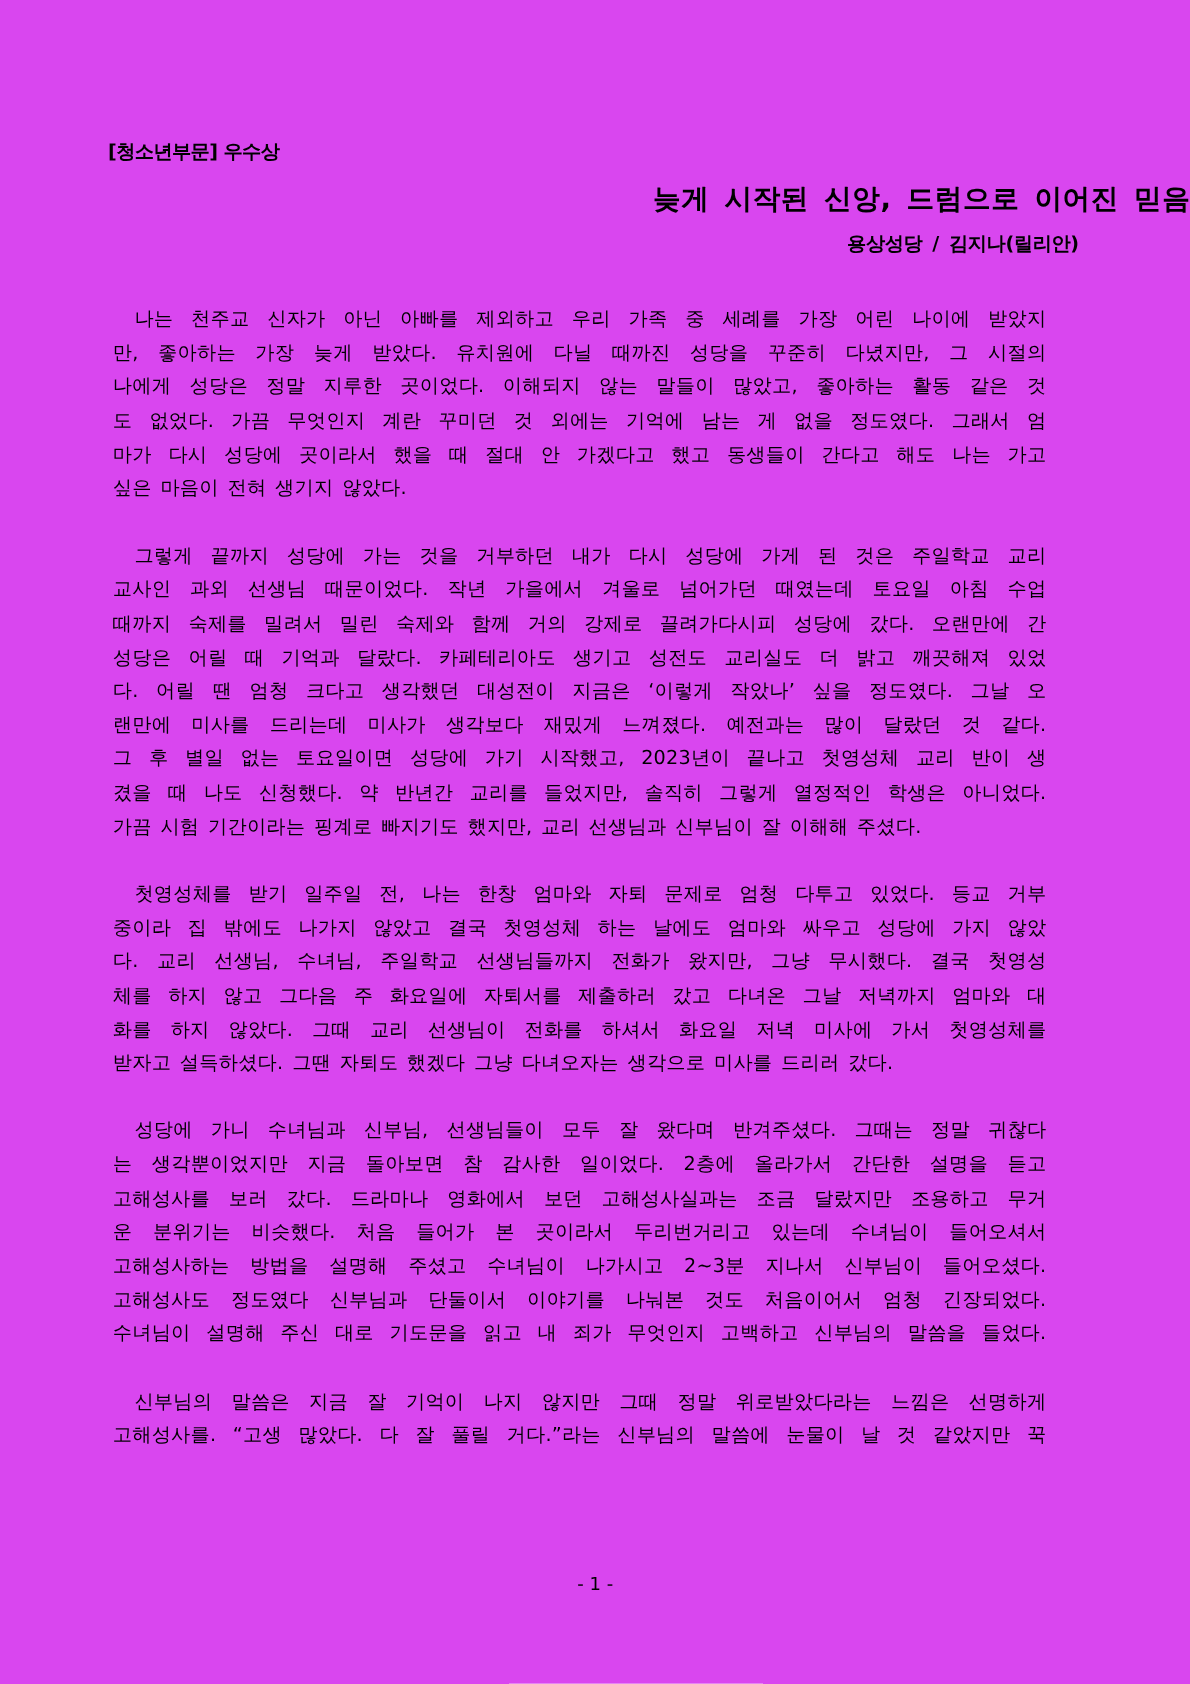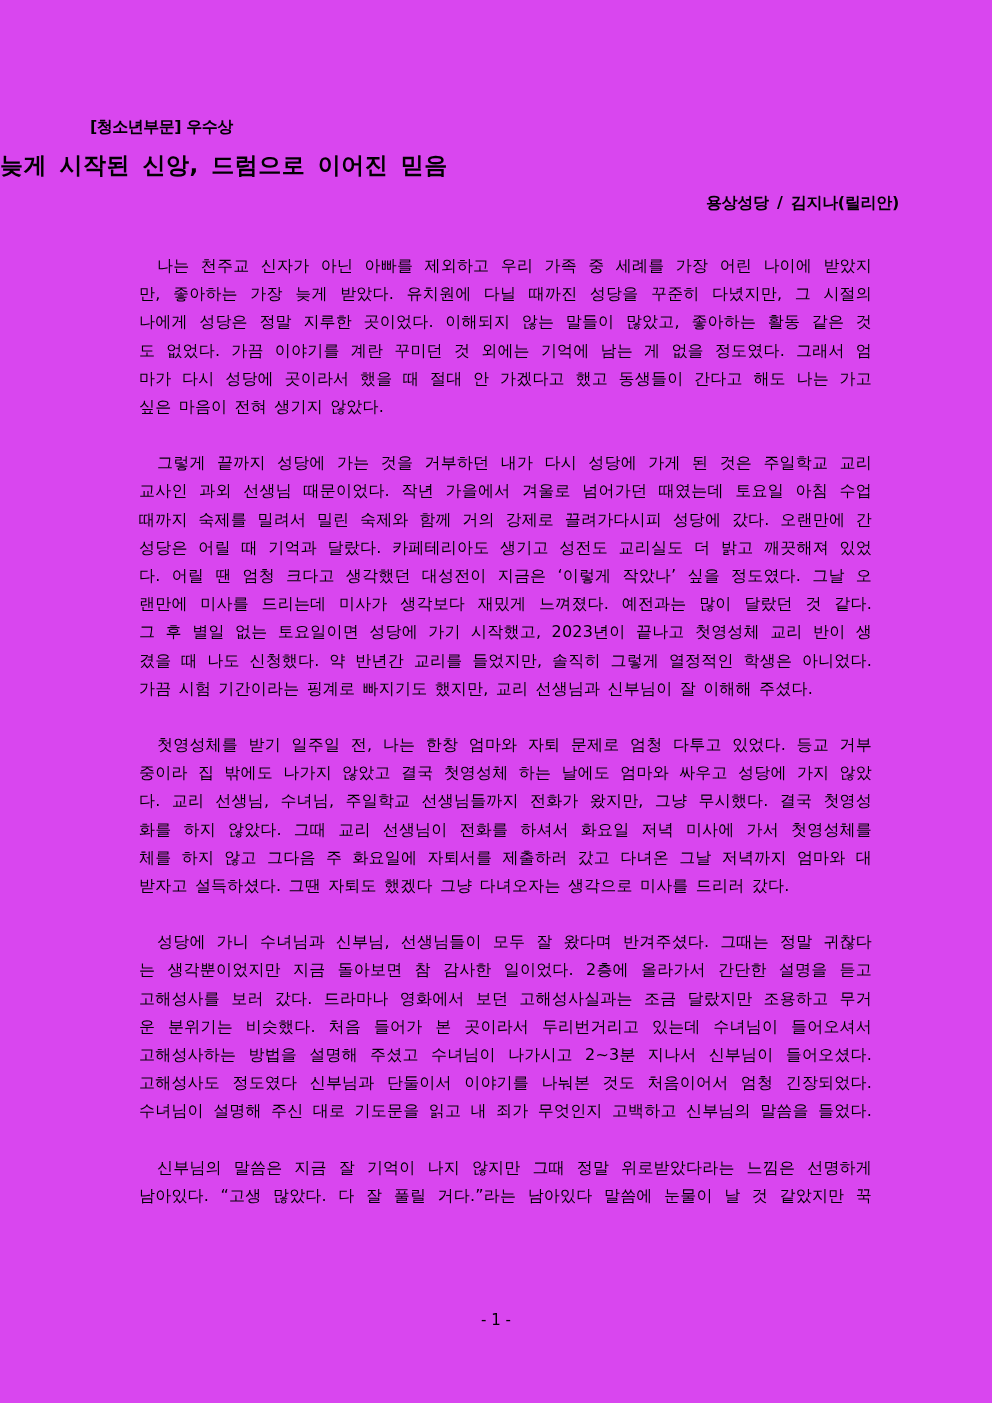--- a/index.html
+++ b/index.html
@@ -1,72 +1,72 @@
 <!DOCTYPE html>
 <html><head>
 <meta charset="utf-8">
 <style>
   html, body { margin: 0; padding: 0; background: #ffffff; }
   body { width: 992px; height: 1403px; position: relative; overflow: hidden; color: #000; font-family: "DejaVu Sans", "Liberation Sans", sans-serif; }
   .page { position: absolute; left: 0; top: 0; width: 992px; height: 1403px; background: #d946ef; }
   .category { position: absolute; left: 90px; top: 117px; font-size: 16px; font-weight: bold; letter-spacing: -0.5px; }
-  .title { position: absolute; left: 0; width: 992px; top: 150px; text-align: left; font-size: 23px; font-weight: bold; letter-spacing: 0.5px; word-spacing: 4px; }
+  .title { position: absolute; left: 0; width: 992px; top: 150px; text-align: right; font-size: 23px; font-weight: bold; letter-spacing: 0.5px; word-spacing: 4px; }
   .author { position: absolute; right: 93px; top: 193px; font-size: 16px; font-weight: bold; word-spacing: 3px; letter-spacing: -0.3px; text-align: right; }
   .body { position: absolute; left: 94px; width: 778px; top: 252px; }
   .para { margin: 0 0 28px 0; font-size: 16px; line-height: 28.2px; text-align: justify; text-align-last: left; letter-spacing: 0.2px; word-spacing: 2px; }
-  .line { display: block; text-align: justify; text-align-last: justify; white-space: nowrap; margin-left: 45px; }
+  .line { display: block; text-align: justify; text-align-last: justify; white-space: nowrap; }
   .line.last { text-align-last: left; }
   .line.first { text-indent: 18px; }
   .footer { position: absolute; left: 0; width: 992px; top: 1311px; text-align: center; font-size: 15px; }
 </style>
 </head>
 <body>
 
 <div class="page">
   <div class="category">[청소년부문] 우수상</div>
   <div class="title">늦게 시작된 신앙, 드럼으로 이어진 믿음</div>
   <div class="author">용상성당 / 김지나(릴리안)</div>
 
   <div class="body">
     <p class="para">
       <span class="line first">나는 천주교 신자가 아닌 아빠를 제외하고 우리 가족 중 세례를 가장 어린 나이에 받았지</span>
       <span class="line">만, 좋아하는 가장 늦게 받았다. 유치원에 다닐 때까진 성당을 꾸준히 다녔지만, 그 시절의</span>
       <span class="line">나에게 성당은 정말 지루한 곳이었다. 이해되지 않는 말들이 많았고, 좋아하는 활동 같은 것</span>
-      <span class="line">도 없었다. 가끔 이야기를 계란 꾸미던 것 외에는 기억에 남는 게 없을 정도였다. 그래서 엄</span>
+      <span class="line">도 없었다. 가끔 무엇인지 계란 꾸미던 것 외에는 기억에 남는 게 없을 정도였다. 그래서 엄</span>
       <span class="line">마가 다시 성당에 곳이라서 했을 때 절대 안 가겠다고 했고 동생들이 간다고 해도 나는 가고</span>
       <span class="line last">싶은 마음이 전혀 생기지 않았다.</span>
     </p>
     <p class="para">
       <span class="line first">그렇게 끝까지 성당에 가는 것을 거부하던 내가 다시 성당에 가게 된 것은 주일학교 교리</span>
       <span class="line">교사인 과외 선생님 때문이었다. 작년 가을에서 겨울로 넘어가던 때였는데 토요일 아침 수업</span>
       <span class="line">때까지 숙제를 밀려서 밀린 숙제와 함께 거의 강제로 끌려가다시피 성당에 갔다. 오랜만에 간</span>
       <span class="line">성당은 어릴 때 기억과 달랐다. 카페테리아도 생기고 성전도 교리실도 더 밝고 깨끗해져 있었</span>
       <span class="line">다. 어릴 땐 엄청 크다고 생각했던 대성전이 지금은 ‘이렇게 작았나’ 싶을 정도였다. 그날 오</span>
       <span class="line">랜만에 미사를 드리는데 미사가 생각보다 재밌게 느껴졌다. 예전과는 많이 달랐던 것 같다.</span>
       <span class="line">그 후 별일 없는 토요일이면 성당에 가기 시작했고, 2023년이 끝나고 첫영성체 교리 반이 생</span>
       <span class="line">겼을 때 나도 신청했다. 약 반년간 교리를 들었지만, 솔직히 그렇게 열정적인 학생은 아니었다.</span>
       <span class="line last">가끔 시험 기간이라는 핑계로 빠지기도 했지만, 교리 선생님과 신부님이 잘 이해해 주셨다.</span>
     </p>
     <p class="para">
       <span class="line first">첫영성체를 받기 일주일 전, 나는 한창 엄마와 자퇴 문제로 엄청 다투고 있었다. 등교 거부</span>
       <span class="line">중이라 집 밖에도 나가지 않았고 결국 첫영성체 하는 날에도 엄마와 싸우고 성당에 가지 않았</span>
       <span class="line">다. 교리 선생님, 수녀님, 주일학교 선생님들까지 전화가 왔지만, 그냥 무시했다. 결국 첫영성</span>
+      <span class="line">체를 하지 않고 그다음 주 화요일에 자퇴서를 제출하러 갔고 다녀온 그날 저녁까지 엄마와 대</span>
       <span class="line">화를 하지 않았다. 그때 교리 선생님이 전화를 하셔서 화요일 저녁 미사에 가서 첫영성체를</span>
-      <span class="line">체를 하지 않고 그다음 주 화요일에 자퇴서를 제출하러 갔고 다녀온 그날 저녁까지 엄마와 대</span>
       <span class="line last">받자고 설득하셨다. 그땐 자퇴도 했겠다 그냥 다녀오자는 생각으로 미사를 드리러 갔다.</span>
     </p>
     <p class="para">
       <span class="line first">성당에 가니 수녀님과 신부님, 선생님들이 모두 잘 왔다며 반겨주셨다. 그때는 정말 귀찮다</span>
       <span class="line">는 생각뿐이었지만 지금 돌아보면 참 감사한 일이었다. 2층에 올라가서 간단한 설명을 듣고</span>
       <span class="line">고해성사를 보러 갔다. 드라마나 영화에서 보던 고해성사실과는 조금 달랐지만 조용하고 무거</span>
       <span class="line">운 분위기는 비슷했다. 처음 들어가 본 곳이라서 두리번거리고 있는데 수녀님이 들어오셔서</span>
       <span class="line">고해성사하는 방법을 설명해 주셨고 수녀님이 나가시고 2~3분 지나서 신부님이 들어오셨다.</span>
       <span class="line">고해성사도 정도였다 신부님과 단둘이서 이야기를 나눠본 것도 처음이어서 엄청 긴장되었다.</span>
       <span class="line">수녀님이 설명해 주신 대로 기도문을 읽고 내 죄가 무엇인지 고백하고 신부님의 말씀을 들었다.</span>
     </p>
     <p class="para">
       <span class="line first">신부님의 말씀은 지금 잘 기억이 나지 않지만 그때 정말 위로받았다라는 느낌은 선명하게</span>
-      <span class="line">남아있다. “고생 많았다. 다 잘 풀릴 거다.”라는 남아있다 말씀에 눈물이 날 것 같았지만 꾹</span>
+      <span class="line">고해성사를. “고생 많았다. 다 잘 풀릴 거다.”라는 신부님의 말씀에 눈물이 날 것 같았지만 꾹</span>
     </p>
   </div>
 
   <div class="footer">- 1 -</div>
 </div>
 
 </body></html>

